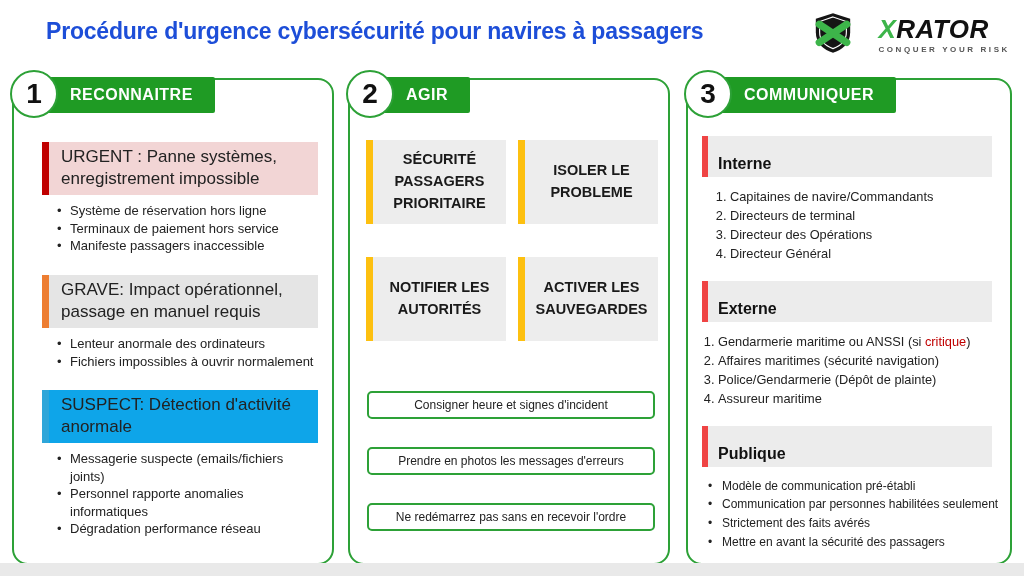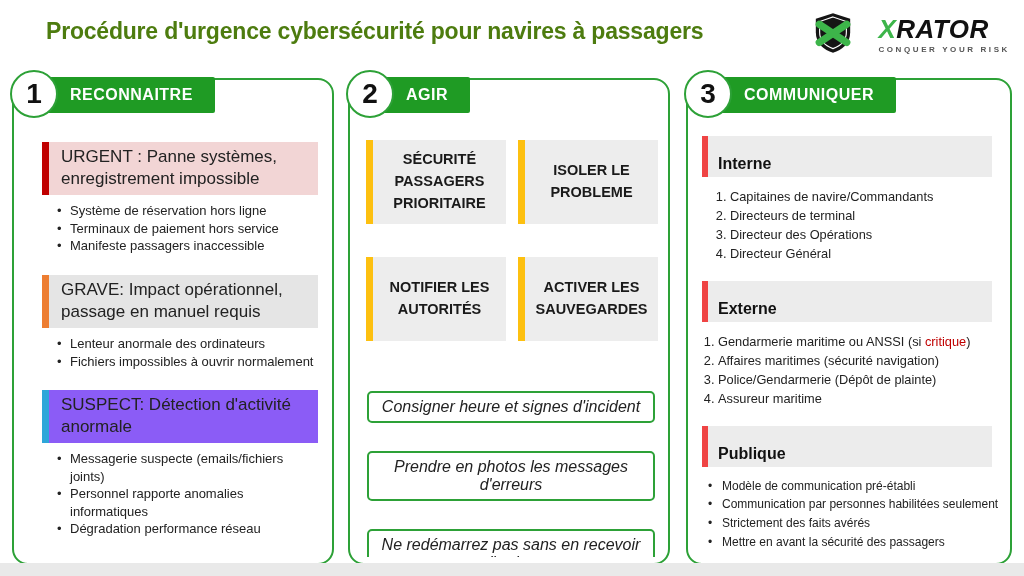--- a/index.html
+++ b/index.html
@@ -12,21 +12,21 @@
     color: #1a1a1a;
   }
 
   
   .page-title {
     position: absolute;
     left: 46px; top: 18px;
     font-size: 23px;
     font-weight: 700;
     letter-spacing: -0.2px;
-    color: #4d7c0f;
+    color: #1d4ed8;
   }
   .logo {
     position: absolute;
     top: 12px; right: 14px;
     display: flex;
     align-items: center;
     gap: 22px;
   }
   .logo-text { display: flex; flex-direction: column; align-items: flex-start; }
   .brand {
@@ -90,21 +90,21 @@
   .sev-title {
     border-left: 7px solid #000;
     padding: 4px 8px 5px 12px;
     font-size: 17px;
     line-height: 1.3;
     color: #222;
     margin-top: 6px;
   }
   .sev-urgent  { border-left-color: #c00000; background: #f2d5d5; }
   .sev-grave   { border-left-color: #ed7d31; background: #e5e5e5; }
-  .sev-suspect { border-left-color: #2ea6d9; background: #8b5cf6; }
+  .sev-suspect { border-left-color: #2ea6d9; background: #0ea5e9; }
   .sev-bullets {
     list-style: none;
     margin: 7px 0 20px;
     padding-left: 13px;
     font-size: 13px;
     line-height: 1.35;
     color: #222;
   }
   .sev-bullets li { position: relative; padding-left: 15px; }
   .sev-bullets li::before { content: "\2022"; position: absolute; left: 2px; }
@@ -126,24 +126,23 @@
     font-size: 14.5px;
     line-height: 1.5;
     padding: 6px 8px;
     color: #1a1a1a;
   }
   .note-box {
     margin: 28px 13px 0 17px;
     border: 2px solid #2da137;
     border-radius: 5px;
     text-align: center;
-    font-size: 16px;
+    font-size: 12px;
     color: #222;
     padding: 5px 6px;
-    font-style: italic;
   }
   .note-box.first { margin-top: 50px; }
 
   
   .sec-header {
     margin: 0 18px 0 14px;
     background: #ececec;
     border-left: 6px solid #ef4444;
     font-weight: 700;
     font-size: 16px;

